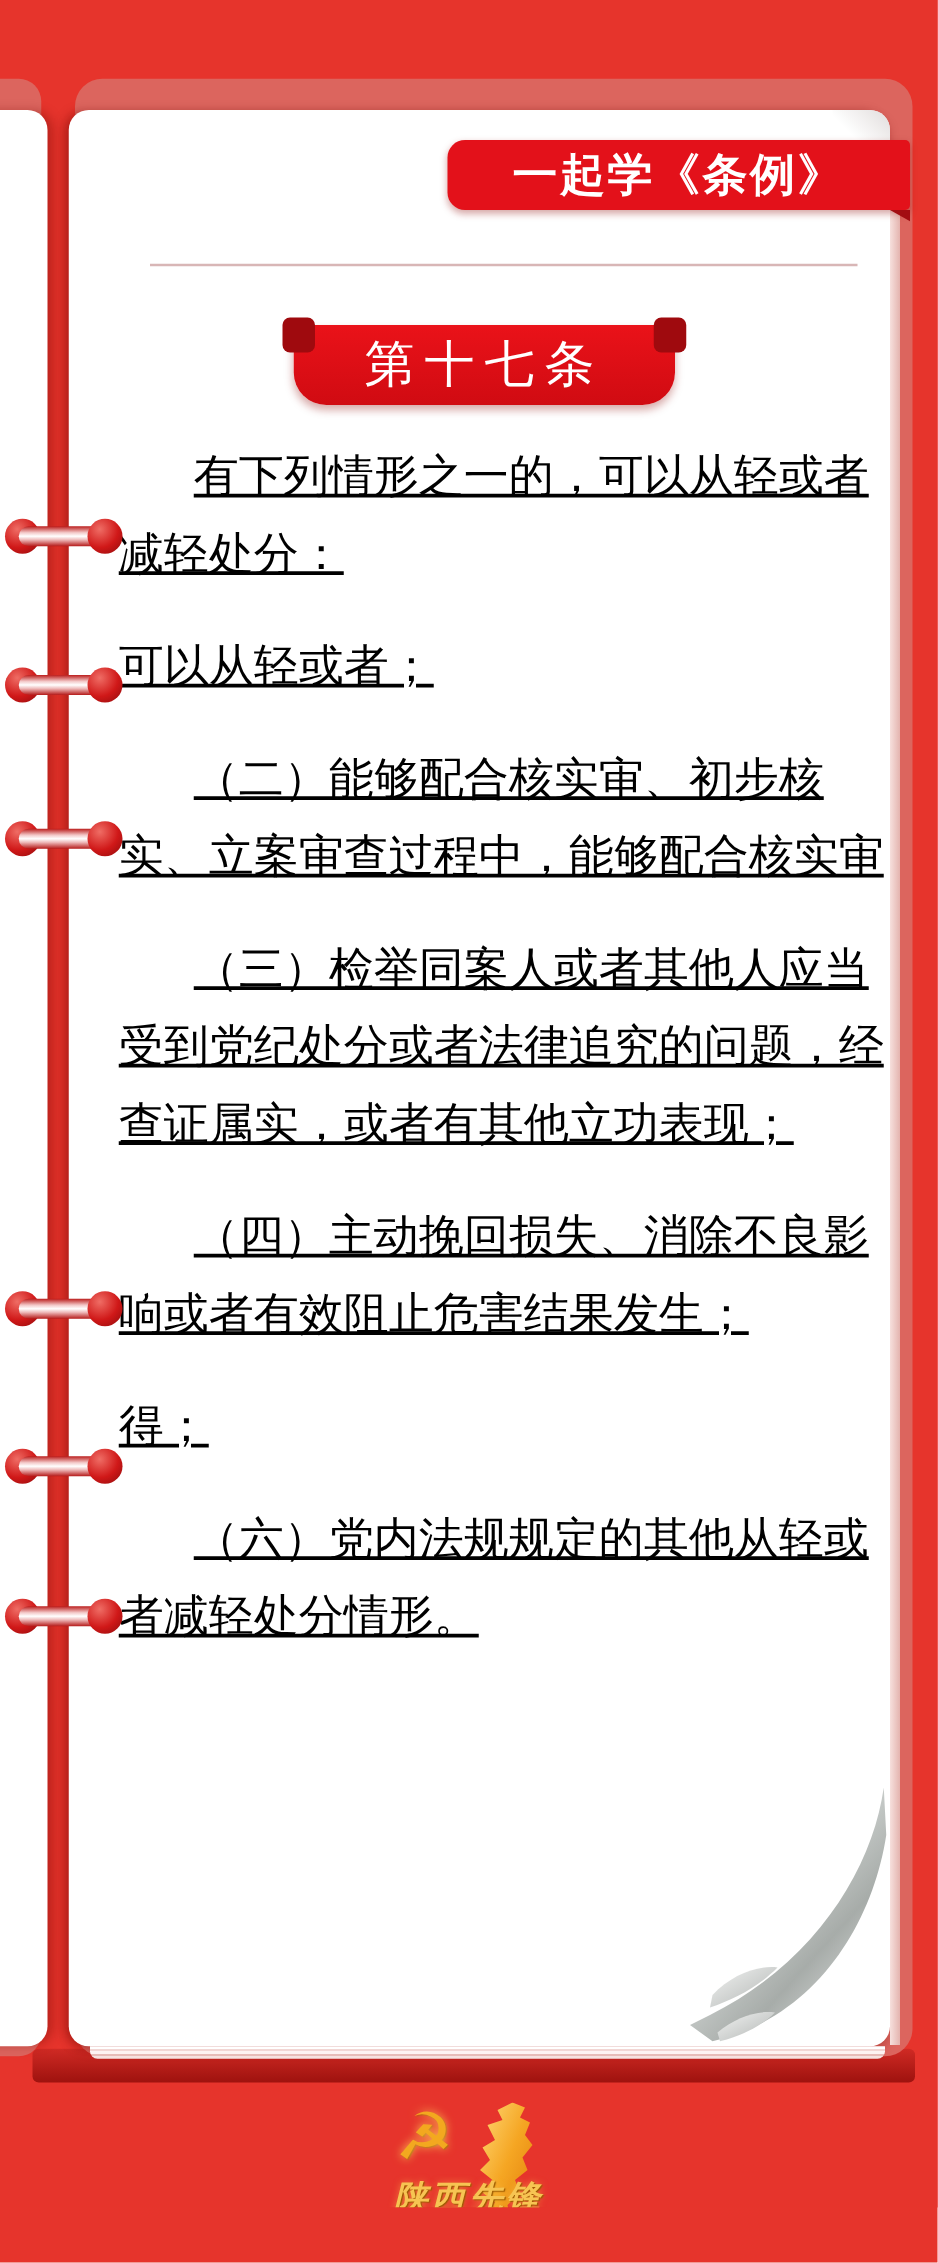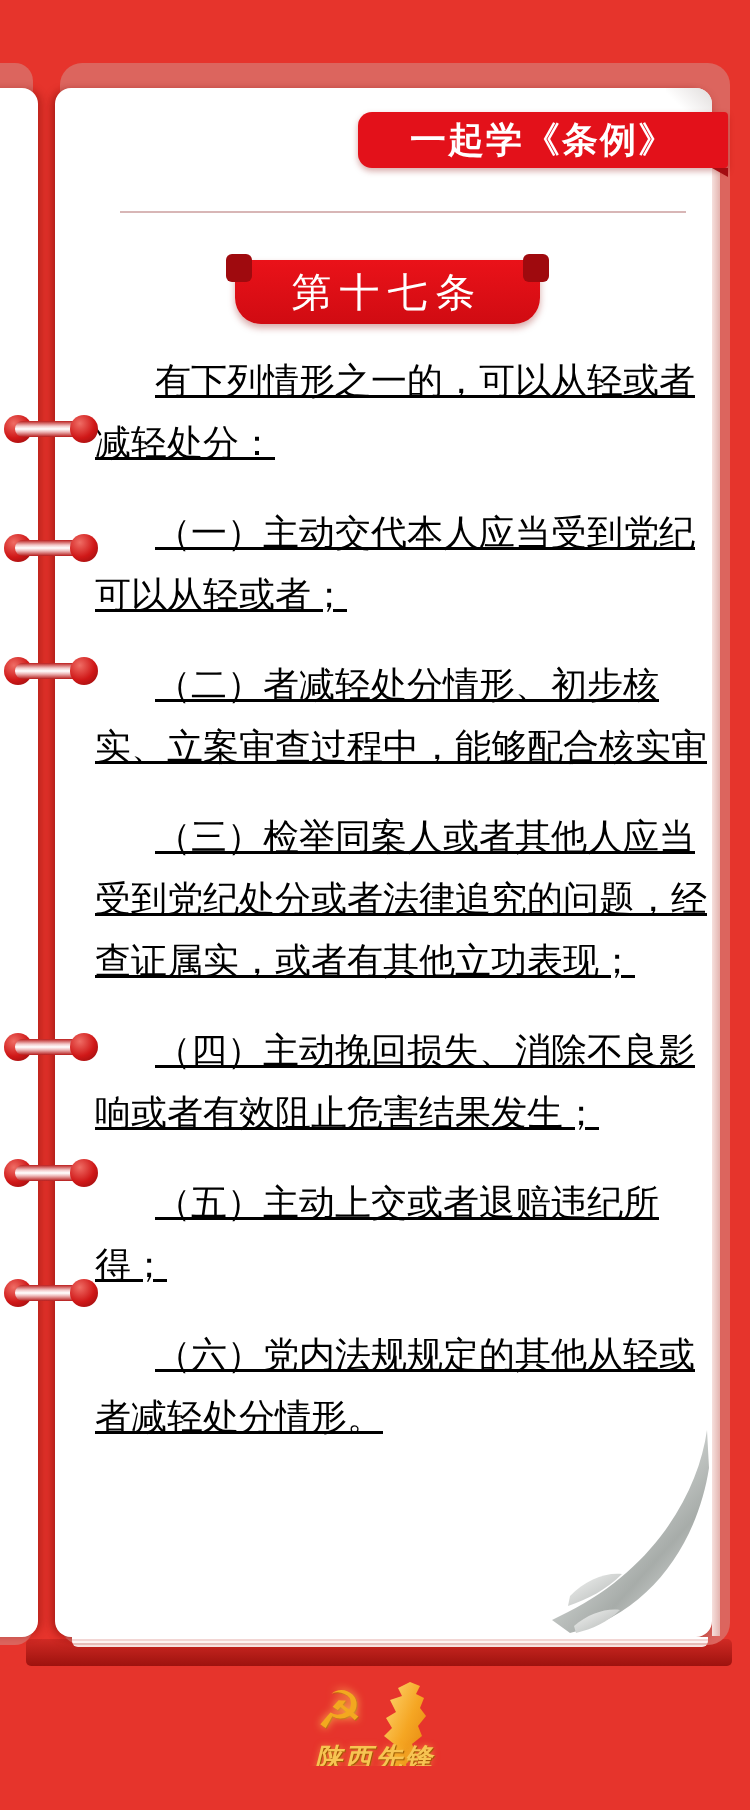--- a/index.html
+++ b/index.html
@@ -130,38 +130,36 @@
   <div class="divider"></div>
 
   <div class="badge">第十七条</div>
 
   <div class="body-text">
       <div class="para">
         <div class="line first">有下列情形之一的，可以从轻或者</div>
         <div class="line">减轻处分：</div>
       </div>
       <div class="para">
-        <div class="line first">（一）主动交代本人应当受到党纪</div>
         <div class="line">可以从轻或者；</div>
       </div>
       <div class="para">
-        <div class="line first">（二）者减轻处分情形、初步核</div>
+        <div class="line first">（二）能够配合核实审、初步核</div>
         <div class="line">实、立案审查过程中，能够配合核实审</div>
       </div>
       <div class="para">
         <div class="line first">（三）检举同案人或者其他人应当</div>
         <div class="line">受到党纪处分或者法律追究的问题，经</div>
         <div class="line">查证属实，或者有其他立功表现；</div>
       </div>
       <div class="para">
         <div class="line first">（四）主动挽回损失、消除不良影</div>
         <div class="line">响或者有效阻止危害结果发生；</div>
       </div>
       <div class="para">
-        <div class="line first">（五）主动上交或者退赔违纪所</div>
         <div class="line">得；</div>
       </div>
       <div class="para">
         <div class="line first">（六）党内法规规定的其他从轻或</div>
         <div class="line">者减轻处分情形。</div>
       </div>
     </div>
 
   <svg class="curl" width="172" height="238" viewBox="0 0 172 238">
     <defs>

